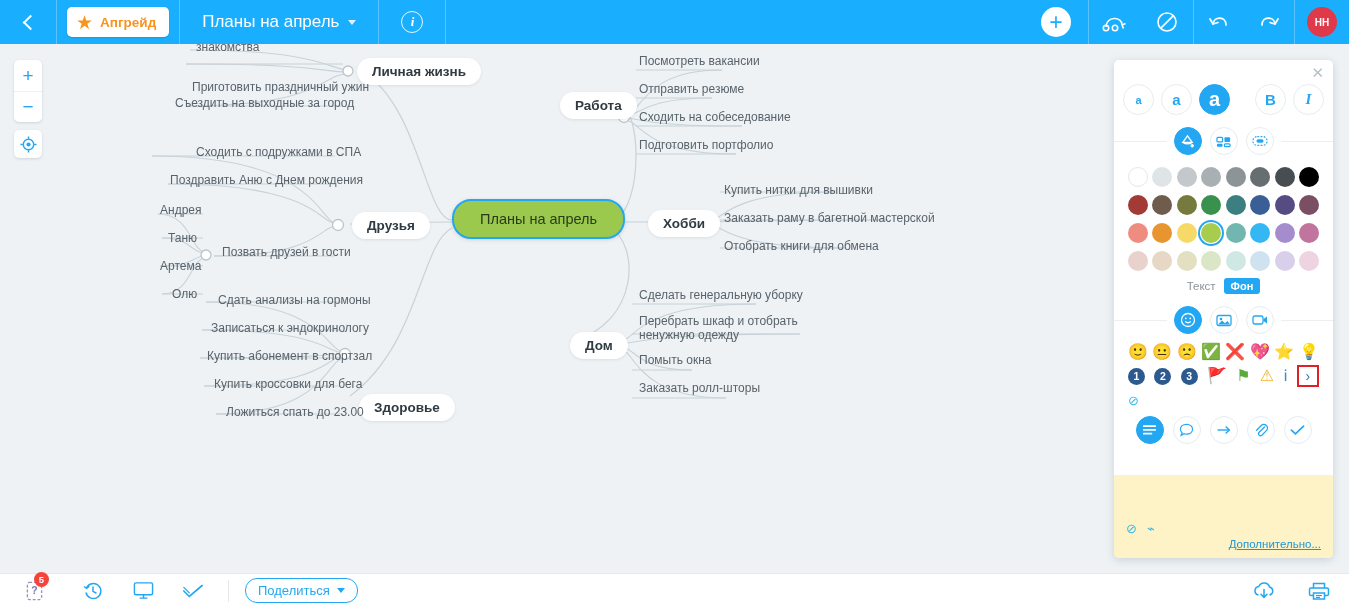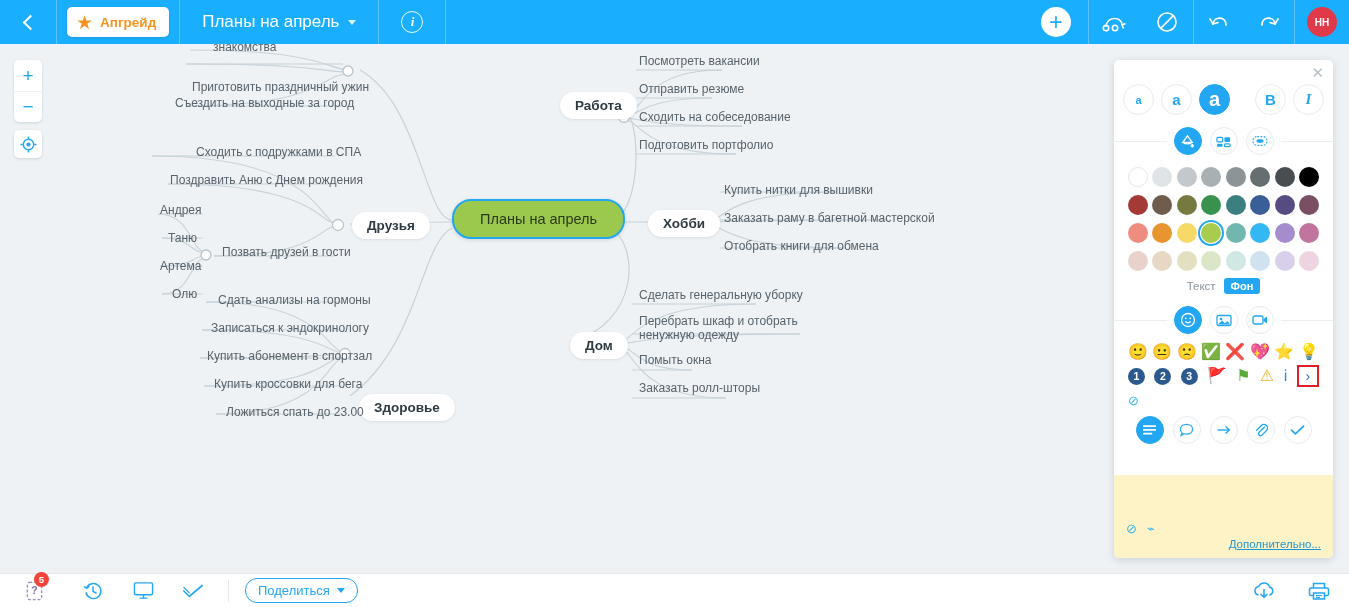--- a/index.html
+++ b/index.html
@@ -361,21 +361,24 @@
       <div class="zoombtn">−</div>
     </div>
     <div class="focusbtn">
       <svg width="17" height="17" viewBox="0 0 18 18">
         <circle cx="9" cy="9" r="5.5" fill="none" stroke="#23a7f2" stroke-width="1.5"></circle>
         <circle cx="9" cy="9" r="2.2" fill="#23a7f2"></circle>
         <path d="M9 0.5 V3 M9 15 V17.5 M0.5 9 H3 M15 9 H17.5" stroke="#23a7f2" stroke-width="1.6"></path>
       </svg>
     </div>
 
-    <div class="node leaf" style="left:196px; top:-4px;margin-left:17px;">
+    <div class="node branch" style="left:357px; top:14px;">
+      <span>Личная жизнь</span>
+    </div>
+    <div class="node leaf" style="left:196px; top:-4px;">
       <span>знакомства</span>
     </div>
     <div class="node leaf" style="left:192px; top:24px;margin-top:12px;">
       <span>Приготовить праздничный ужин</span>
     </div>
     <div class="node leaf" style="left:175px; top:52px;">
       <span>Съездить на выходные за город</span>
     </div>
 
     <div class="node branch" style="left:352px; top:168px;">

